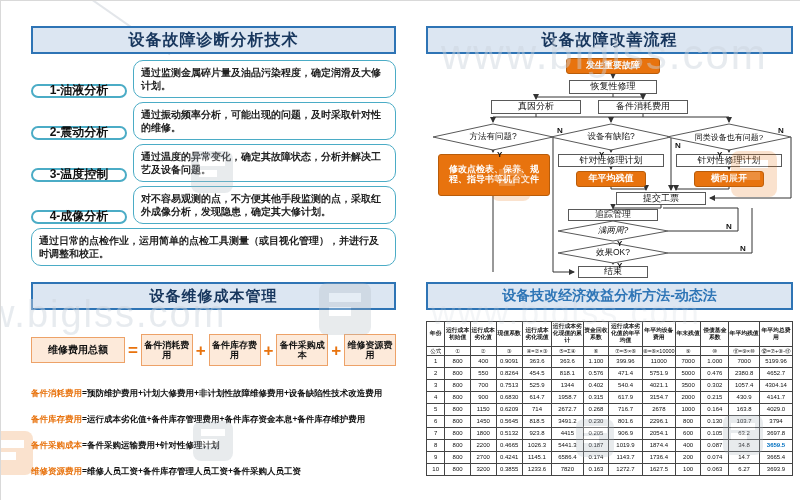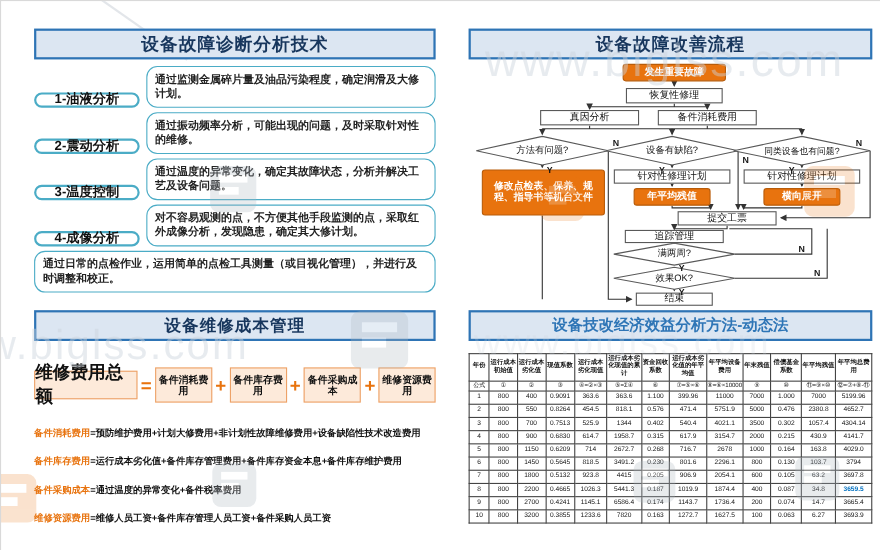--- a/index.html
+++ b/index.html
@@ -29,21 +29,21 @@
   #flow svg{position:absolute;left:0;top:0;}
   .fb{position:absolute;background:#fff;border:1px solid #595959;color:#111;text-align:center;
       font-size:9px;display:flex;align-items:center;justify-content:center;box-sizing:border-box;line-height:1.1;}
   .fb.orange{background:#e8730e;border:1px solid #b85c0a;color:#fff;font-weight:bold;border-radius:3px;}
   .fdtext{position:absolute;background:transparent;border:none;font-size:8.5px;color:#111;
           display:flex;align-items:center;justify-content:center;text-align:center;}
   .yn{position:absolute;font-size:8px;font-weight:bold;color:#111;line-height:1;}
   
   #cost-formula{margin-top:24px;display:flex;align-items:center;gap:3px;}
   .cost-total{width:92px;height:24px;flex:none;background:#fdeada;border:1px solid #eda268;
-              display:flex;align-items:center;justify-content:center;font-size:16px;font-weight:bold;color:#111;}
+              display:flex;align-items:center;justify-content:center;font-size:10px;font-weight:bold;color:#111;}
   .cost-op{color:#e8730e;font-weight:bold;font-size:17px;flex:none;line-height:1;}
   .cost-box{flex:1;height:30px;background:#fdeada;border:1px solid #eda268;
             display:flex;align-items:center;justify-content:center;text-align:center;
             font-size:9px;font-weight:bold;color:#111;line-height:1.15;padding:0 1px;}
   #cost-details{margin-top:22px;}
   .cost-line{white-space:nowrap;font-size:8.5px;font-weight:bold;color:#111;margin:0 0 14px 0;}
   .cost-line .term{color:#e8730e;}
   
   #econ-table{margin-top:11px;border-collapse:collapse;width:367px;table-layout:fixed;}
   #econ-table th,#econ-table td{border:1px solid #444;padding:1px 0;text-align:center;color:#111;
@@ -177,21 +177,21 @@
       <div class="fdtext" style="left:17px;top:72px;width:100px;height:18px;">方法有问题?</div>
       <div class="fdtext" style="left:135px;top:72px;width:100px;height:18px;">设备有缺陷?</div>
       <div class="fdtext" style="left:243px;top:72px;width:120px;height:18px;font-size:8px;">同类设备也有问题?</div>
       <div class="fb orange" style="left:12px;top:98px;width:112px;height:42px;padding:2px;">修改点检表、保养、规程、指导书等机台文件</div>
       <div class="fb" style="left:132px;top:98px;width:106px;height:13px;">针对性修理计划</div>
       <div class="fb orange" style="left:150px;top:115px;width:70px;height:16px;">年平均残值</div>
       <div class="fb" style="left:250px;top:98px;width:106px;height:13px;">针对性修理计划</div>
       <div class="fb orange" style="left:268px;top:115px;width:70px;height:16px;">横向展开</div>
       <div class="fb" style="left:190px;top:136px;width:90px;height:13px;">提交工票</div>
       <div class="fb" style="left:142px;top:153px;width:90px;height:12px;">追踪管理</div>
-      <div class="fdtext" style="left:137px;top:168px;width:100px;height:14px;">满两周?</div>
+      <div class="fdtext" style="left:137px;top:168px;width:100px;height:14px;font-style:italic;">满两周?</div>
       <div class="fdtext" style="left:137px;top:190px;width:100px;height:14px;">效果OK?</div>
       <div class="fb" style="left:152px;top:210px;width:70px;height:12px;">结束</div>
 
       <div class="yn" style="left:71px;top:95px;">Y</div>
       <div class="yn" style="left:173px;top:95px;">Y</div>
       <div class="yn" style="left:291px;top:95px;">Y</div>
       <div class="yn" style="left:131px;top:71px;">N</div>
       <div class="yn" style="left:249px;top:86px;">N</div>
       <div class="yn" style="left:352px;top:71px;">N</div>
       <div class="yn" style="left:191px;top:184px;">Y</div>
@@ -210,21 +210,21 @@
         <span class="cost-op">+</span>
         <div class="cost-box">备件库存费用</div>
         <span class="cost-op">+</span>
         <div class="cost-box">备件采购成本</div>
         <span class="cost-op">+</span>
         <div class="cost-box">维修资源费用</div>
       </div>
     <div id="cost-details">
         <p class="cost-line"><span class="term">备件消耗费用</span><span>=预防维护费用+计划大修费用+非计划性故障维修费用+设备缺陷性技术改造费用</span></p>
         <p class="cost-line"><span class="term">备件库存费用</span><span>=运行成本劣化值+备件库存管理费用+备件库存资金本息+备件库存维护费用</span></p>
-        <p class="cost-line"><span class="term">备件采购成本</span><span>=通过温度的异常变化+备件税率费用</span></p>
+        <p class="cost-line"><span class="term">备件采购成本</span><span>=备件采购运输费用+针对性修理计划</span></p>
         <p class="cost-line"><span class="term">维修资源费用</span><span>=维修人员工资+备件库存管理人员工资+备件采购人员工资</span></p>
       </div>
   </div>
 
   <div class="panel" id="p-br">
     <div class="titlebar br">设备技改经济效益分析方法-动态法</div>
     <table id="econ-table">
       <colgroup>
         <col style="width:5%">
           <col style="width:7%">

